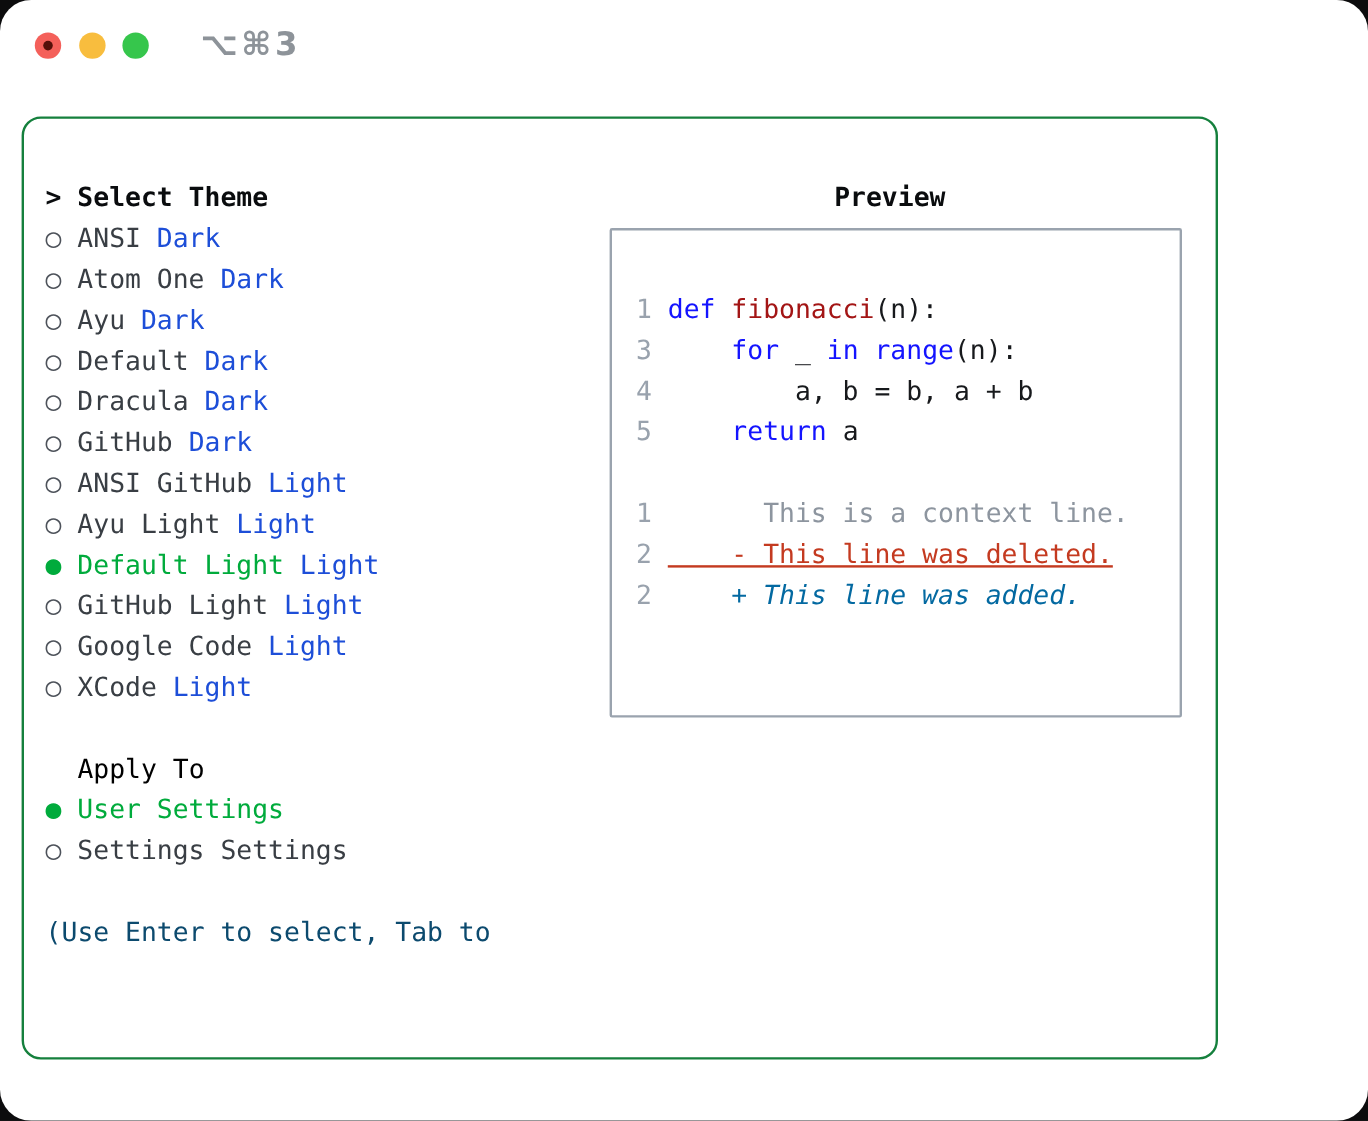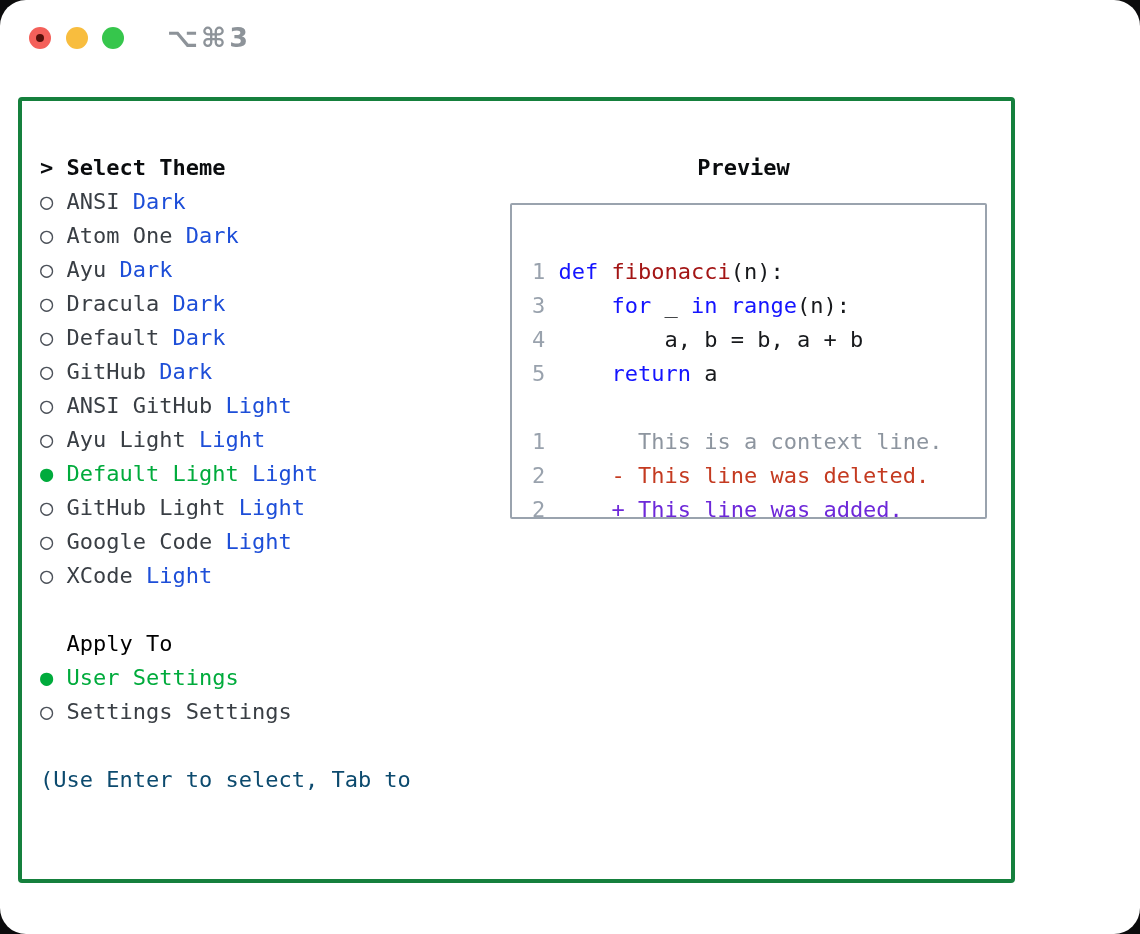--- a/index.html
+++ b/index.html
@@ -19,50 +19,50 @@
   .light.yellow{ left:66px;  background:#f8bd3e; }
   .light.green { left:102px; background:#36c64c; }
   .shortcut {
     position:absolute; left:167px; top:22px;
     font-family:"DejaVu Sans", sans-serif; font-size:27px; font-weight:bold;
     color:#8d9399; letter-spacing:3px;
   }
   
   .panel {
     position:absolute; left:18px; top:97px; width:997px; height:786px;
-    border:4px solid #15803d; border-radius:4px; background:#fff;
+    border:2px solid #15803d; border-radius:16px; background:#fff;
     box-sizing:border-box; font-size:22px; line-height:34px;
   }
   .col-left  { position:absolute; left:18px; top:50px; }
   .col-right { position:absolute; left:478px; top:50px; }
   .row { height:34px; white-space:nowrap; }
   .spacer { height:34px; }
   .mk { display:inline-block; width:1ch; color:#4d525a; }
   .hmark { display:inline-block; width:1ch; color:#0a0c0e; font-weight:bold; }
   .hlabel { margin-left:1ch; font-weight:bold; color:#0a0c0e; }
   .name { margin-left:1ch; color:#393e44; }
   .tag  { margin-left:1ch; color:#1d4ed8; }
   .row.selected .mk, .row.selected .name { color:#00ab3c; }
   .applyto { margin-left:2ch; color:#000000; }
   .help { color:#0c4a6e; height:34px; white-space:nowrap; }
   
   .pv-title { height:34px; font-weight:bold; color:#0a0c0e;text-align:center; }
   .pv-box {
-    margin-top:18px; margin-left:10px; width:477px; height:316px;
+    margin-top:7px; margin-left:10px; width:477px; height:408px;
     border:2px solid #9aa3ae; border-radius:2px; box-sizing:border-box;
     padding:50px 0 0 20px; overflow:hidden;
   }
   .cline { height:34px; white-space:pre; }
   .ln { color:#99a2ad; margin-right:1ch; }
   .kw { color:#1414ff; }
   .fn { color:#a31515; }
   .pl { color:#17191c; }
   .ctx { color:#8d959f; }
-  .del { color:#c43a20; }
-  .add { color:#6d28d9; }
+  .del { color:#c43a20;text-decoration:underline; }
+  .add { color:#0369a1;font-style:italic; }
 </style>
 </head>
 <body>
 
 <div class="window">
 
   <div class="titlebar">
     <div class="light red"></div>
     <div class="light yellow"></div>
     <div class="light green"></div>
@@ -70,22 +70,22 @@
   </div>
 
   <div class="panel">
 
     <div class="col-left">
       <div class="row"><span class="hmark">&gt;</span><span class="hlabel">Select Theme</span></div>
 
       <div class="row"><span class="mk">○</span><span class="name">ANSI</span><span class="tag">Dark</span></div>
       <div class="row"><span class="mk">○</span><span class="name">Atom One</span><span class="tag">Dark</span></div>
       <div class="row"><span class="mk">○</span><span class="name">Ayu</span><span class="tag">Dark</span></div>
+      <div class="row"><span class="mk">○</span><span class="name">Default</span><span class="tag">Dark</span></div>
       <div class="row"><span class="mk">○</span><span class="name">Dracula</span><span class="tag">Dark</span></div>
-      <div class="row"><span class="mk">○</span><span class="name">Default</span><span class="tag">Dark</span></div>
       <div class="row"><span class="mk">○</span><span class="name">GitHub</span><span class="tag">Dark</span></div>
       <div class="row"><span class="mk">○</span><span class="name">ANSI GitHub</span><span class="tag">Light</span></div>
       <div class="row"><span class="mk">○</span><span class="name">Ayu Light</span><span class="tag">Light</span></div>
       <div class="row selected"><span class="mk">●</span><span class="name">Default Light</span><span class="tag">Light</span></div>
       <div class="row"><span class="mk">○</span><span class="name">GitHub Light</span><span class="tag">Light</span></div>
       <div class="row"><span class="mk">○</span><span class="name">Google Code</span><span class="tag">Light</span></div>
       <div class="row"><span class="mk">○</span><span class="name">XCode</span><span class="tag">Light</span></div>
 
       <div class="spacer"></div>
 

